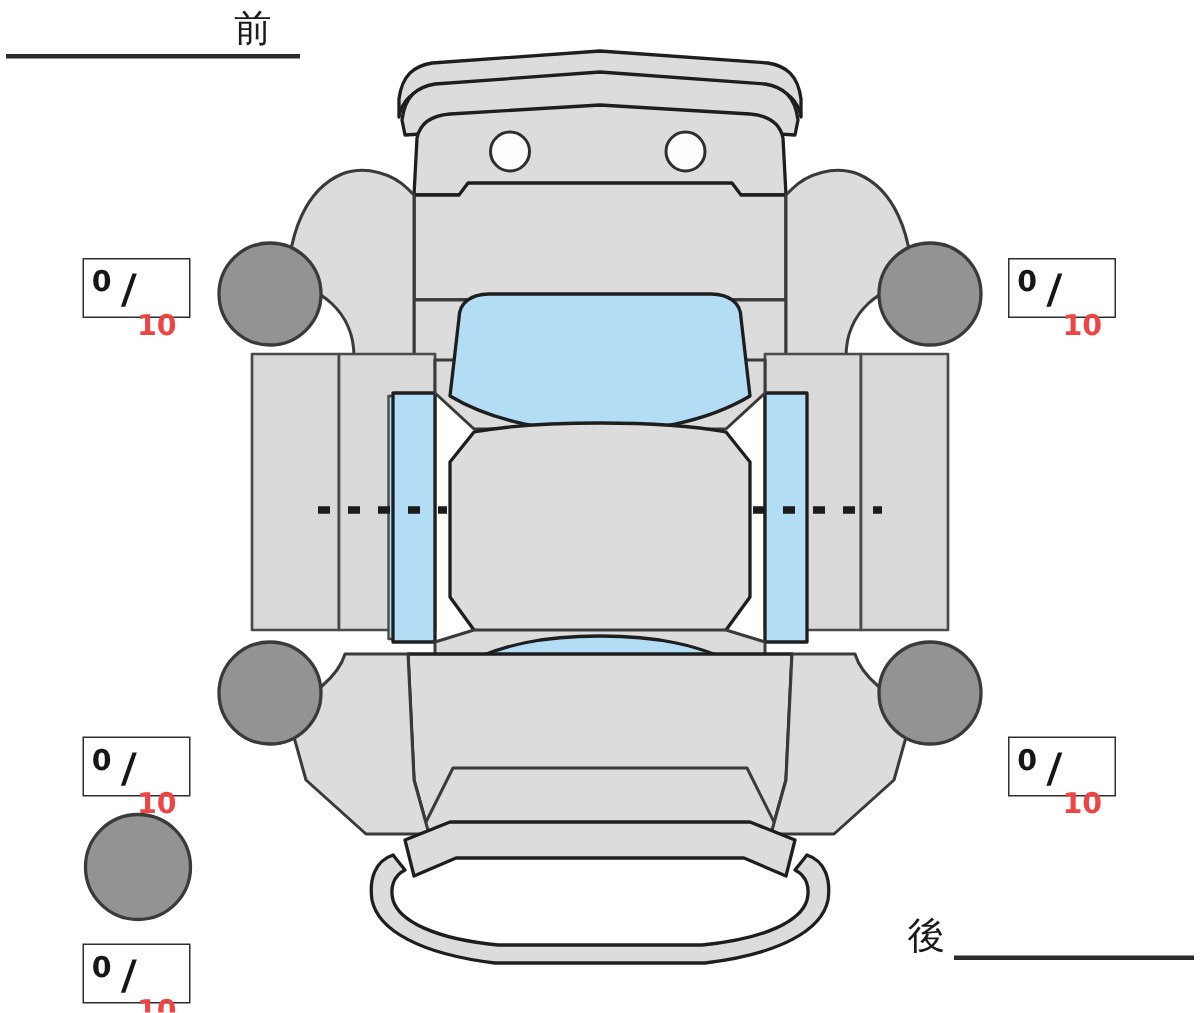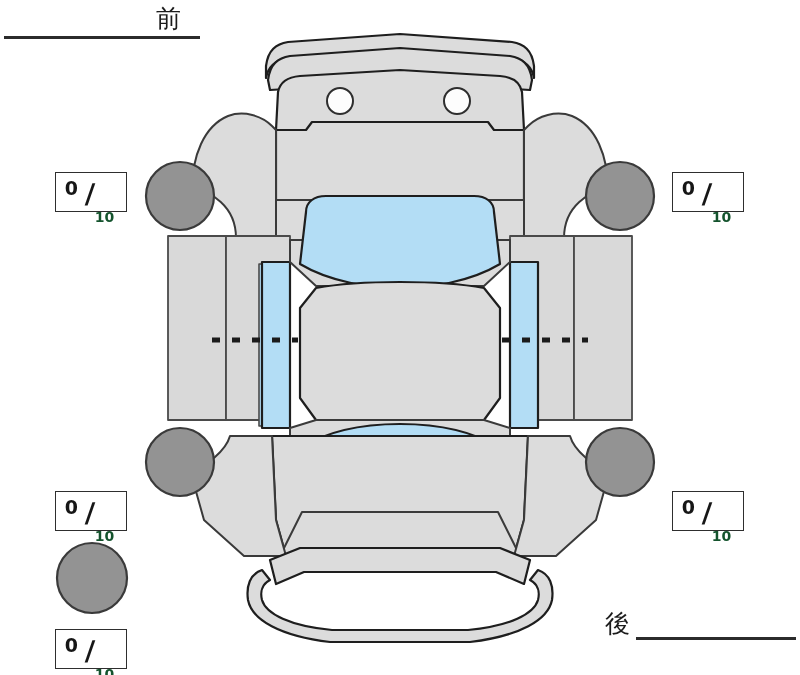--- a/index.html
+++ b/index.html
@@ -25,21 +25,21 @@
   .score-inner{position:absolute;left:0;top:0;width:100%;height:100%;
                display:flex;align-items:center;justify-content:center;}
   .score-num{font-family:"DejaVu Sans","Liberation Sans",sans-serif;
              font-size:19px;font-weight:700;color:#161616;
              position:relative;top:-4px;left:-2px;}
   .score-slash{font-family:"DejaVu Sans","Liberation Sans",sans-serif;
                font-size:27px;font-weight:700;color:#161616;
                margin:0 1px 0 5px;position:relative;top:1px;
                transform:skewX(-2deg);}
   .score-den{font-family:"DejaVu Sans","Liberation Sans",sans-serif;
-             font-size:14px;font-weight:700;color:#14532d;
+             font-size:19px;font-weight:700;color:#ef4444;
              position:relative;top:5px;left:-1px;margin-top:39px;}
 
   #box-fl{left:55px;top:172px;}
   #box-fr{left:672px;top:172px;}
   #box-rl{left:55px;top:491px;}
   #box-rr{left:672px;top:491px;}
   #box-spare{left:55px;top:629px;}
 </style>
 </head>
 <body>

